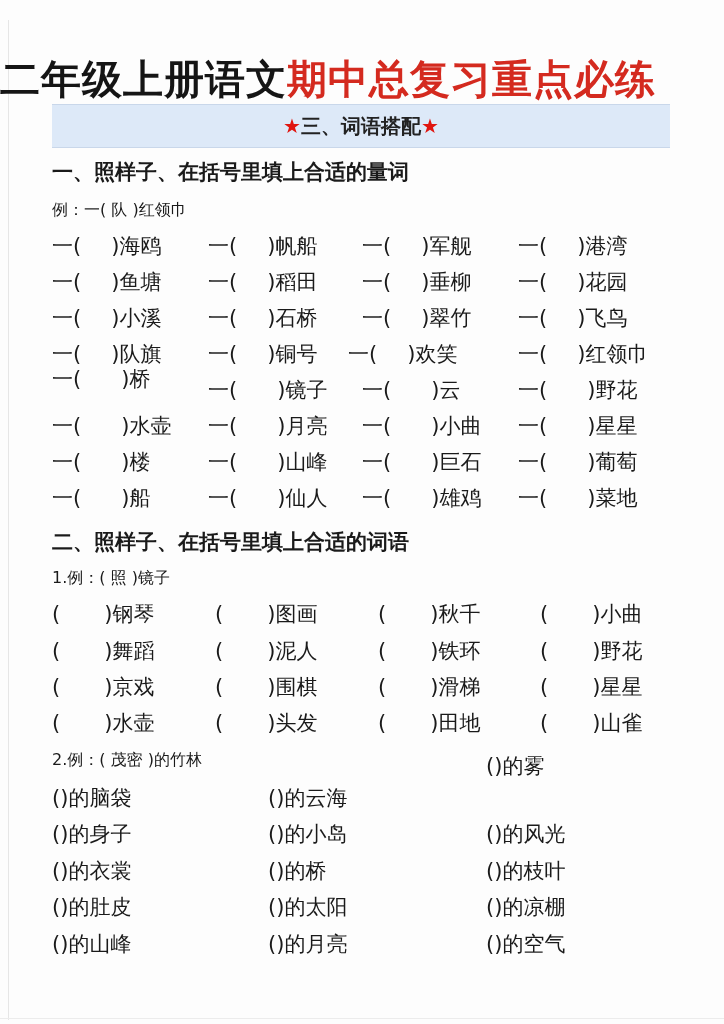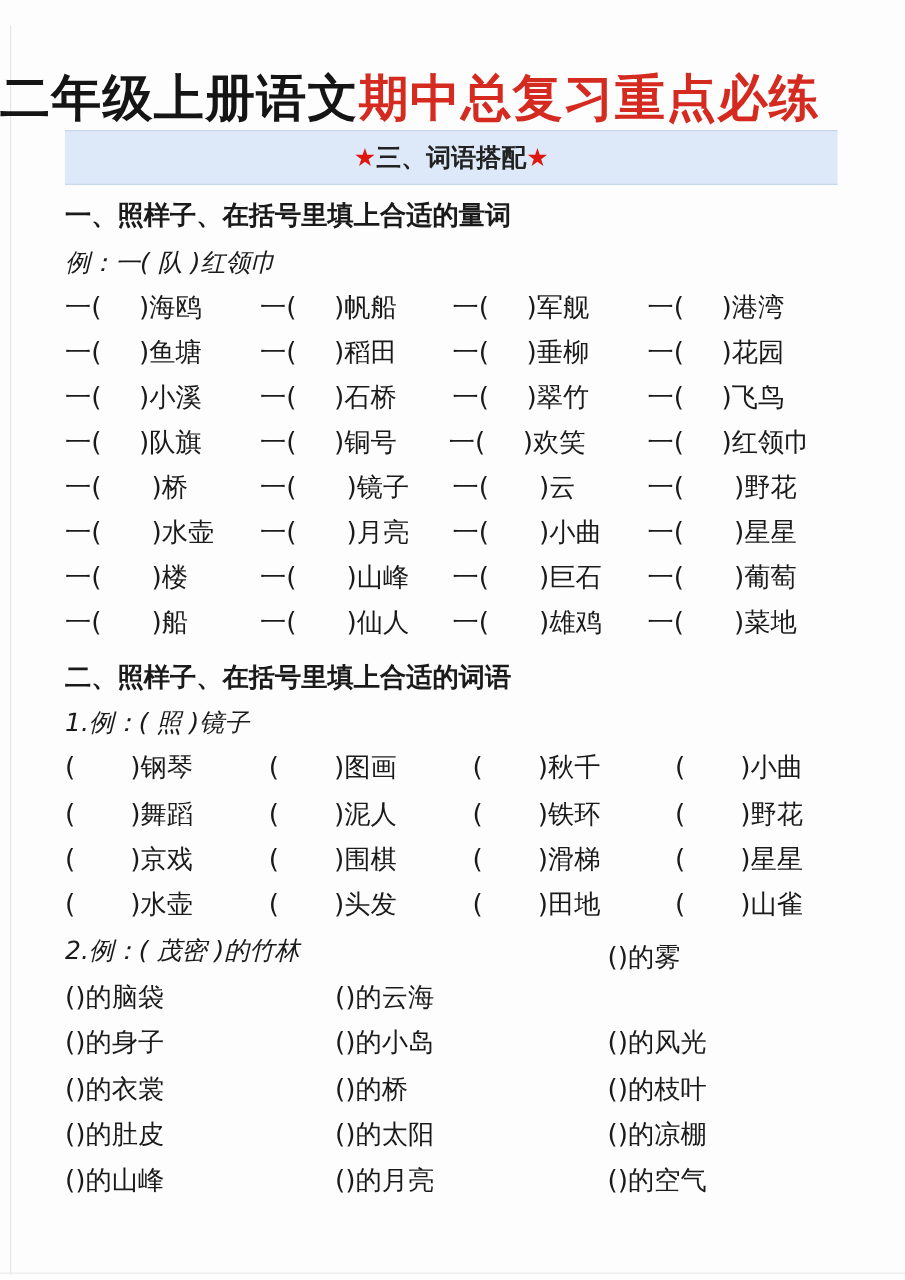--- a/index.html
+++ b/index.html
@@ -20,21 +20,21 @@
   .banner {
     position: absolute; left: 52px; top: 104px; width: 618px; height: 42px;
     background: #dde9f8; border-top: 1px solid #c9d7ea; border-bottom: 1px solid #c9d7ea;
     text-align: center; line-height: 42px; font-size: 20px; font-weight: bold; color: #222;
   }
   .banner .star { color: #e0150f; }
   .heading {
     position: absolute; left: 52px; font-size: 21px; font-weight: bold; line-height: 28px; white-space: nowrap;
   }
   .line {
-    position: absolute; left: 52px; font-size: 20px; line-height: 28px; white-space: nowrap; font-style: italic;
+    position: absolute; left: 52px; font-size: 16px; line-height: 28px; white-space: nowrap;
   }
   .cell {
     position: absolute; font-size: 21px; line-height: 28px; white-space: nowrap;
   }
   .cell span { display: inline-block; }
   .blank { display: inline-block; }
 </style>
 </head>
 <body>
 
@@ -59,23 +59,23 @@
     <div class="cell" style="left: 52px; top: 268px;"><span>一(</span><span class="blank" style="width: 30px;"></span><span>)</span><span>鱼塘</span></div>
     <div class="cell" style="left: 208px; top: 268px;"><span>一(</span><span class="blank" style="width: 30px;"></span><span>)</span><span>稻田</span></div>
     <div class="cell" style="left: 362px; top: 268px;"><span>一(</span><span class="blank" style="width: 30px;"></span><span>)</span><span>垂柳</span></div>
     <div class="cell" style="left: 518px; top: 268px;"><span>一(</span><span class="blank" style="width: 30px;"></span><span>)</span><span>花园</span></div>
     <div class="cell" style="left: 52px; top: 304px;"><span>一(</span><span class="blank" style="width: 30px;"></span><span>)</span><span>小溪</span></div>
     <div class="cell" style="left: 208px; top: 304px;"><span>一(</span><span class="blank" style="width: 30px;"></span><span>)</span><span>石桥</span></div>
     <div class="cell" style="left: 362px; top: 304px;"><span>一(</span><span class="blank" style="width: 30px;"></span><span>)</span><span>翠竹</span></div>
     <div class="cell" style="left: 518px; top: 304px;"><span>一(</span><span class="blank" style="width: 30px;"></span><span>)</span><span>飞鸟</span></div>
     <div class="cell" style="left: 52px; top: 340px;"><span>一(</span><span class="blank" style="width: 30px;"></span><span>)</span><span>队旗</span></div>
     <div class="cell" style="left: 208px; top: 340px;"><span>一(</span><span class="blank" style="width: 30px;"></span><span>)</span><span>铜号</span></div>
-    <div class="cell" style="left: 359px; top: 340px;"><span>一(</span><span class="blank" style="width: 30px;"></span><span>)</span><span>欢笑</span></div>
+    <div class="cell" style="left: 348px; top: 340px;"><span>一(</span><span class="blank" style="width: 30px;"></span><span>)</span><span>欢笑</span></div>
     <div class="cell" style="left: 518px; top: 340px;"><span>一(</span><span class="blank" style="width: 30px;"></span><span>)</span><span>红领巾</span></div>
-    <div class="cell" style="left: 52px; top: 376px;"><span>一(</span><span class="blank" style="width: 40px;"></span><span>)</span><span>桥</span></div>
+    <div class="cell" style="left: 52px; top: 365px;"><span>一(</span><span class="blank" style="width: 40px;"></span><span>)</span><span>桥</span></div>
     <div class="cell" style="left: 208px; top: 376px;"><span>一(</span><span class="blank" style="width: 40px;"></span><span>)</span><span>镜子</span></div>
     <div class="cell" style="left: 362px; top: 376px;"><span>一(</span><span class="blank" style="width: 40px;"></span><span>)</span><span>云</span></div>
     <div class="cell" style="left: 518px; top: 376px;"><span>一(</span><span class="blank" style="width: 40px;"></span><span>)</span><span>野花</span></div>
     <div class="cell" style="left: 52px; top: 412px; text-align: right;"><span>一(</span><span class="blank" style="width: 40px;"></span><span>)</span><span>水壶</span></div>
     <div class="cell" style="left: 208px; top: 412px;"><span>一(</span><span class="blank" style="width: 40px;"></span><span>)</span><span>月亮</span></div>
     <div class="cell" style="left: 362px; top: 412px;"><span>一(</span><span class="blank" style="width: 40px;"></span><span>)</span><span>小曲</span></div>
     <div class="cell" style="left: 518px; top: 412px;"><span>一(</span><span class="blank" style="width: 40px;"></span><span>)</span><span>星星</span></div>
     <div class="cell" style="left: 52px; top: 448px;"><span>一(</span><span class="blank" style="width: 40px;"></span><span>)</span><span>楼</span></div>
     <div class="cell" style="left: 208px; top: 448px;"><span>一(</span><span class="blank" style="width: 40px;"></span><span>)</span><span>山峰</span></div>
     <div class="cell" style="left: 362px; top: 448px;"><span>一(</span><span class="blank" style="width: 40px;"></span><span>)</span><span>巨石</span></div>

